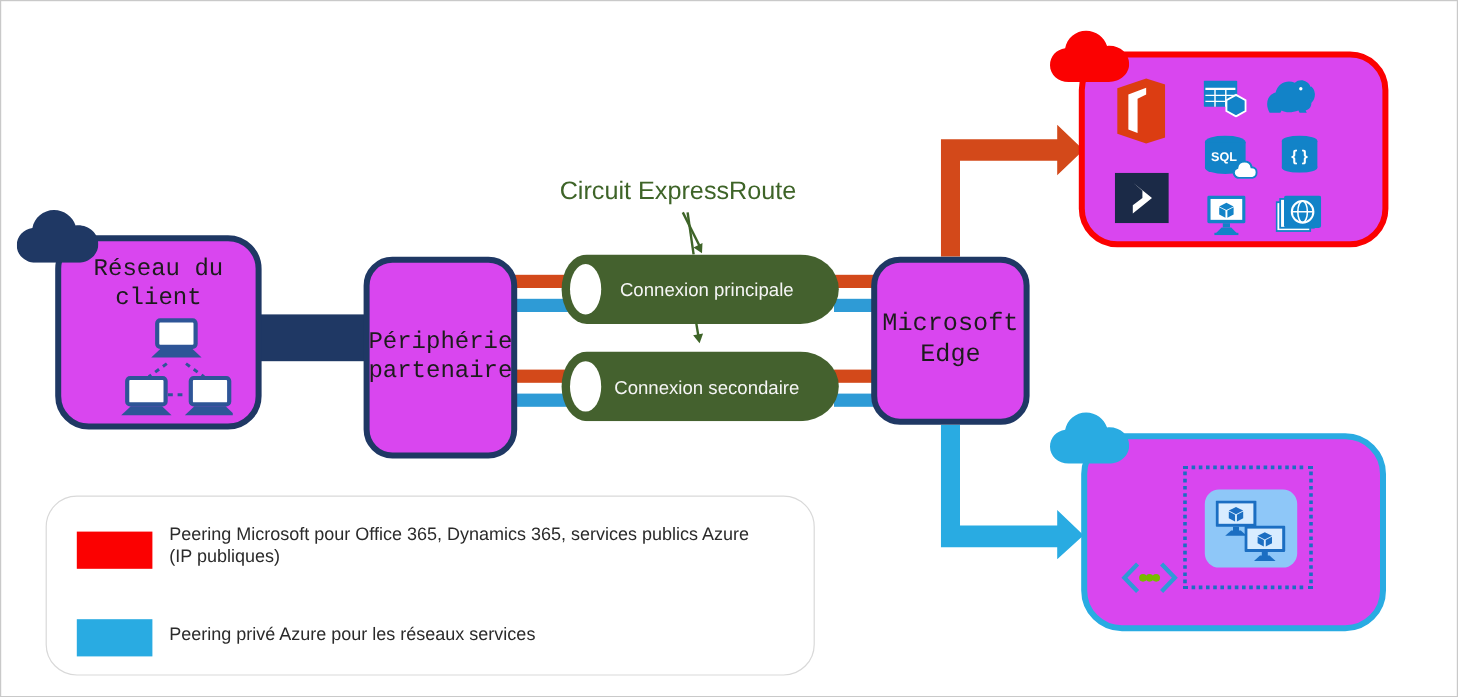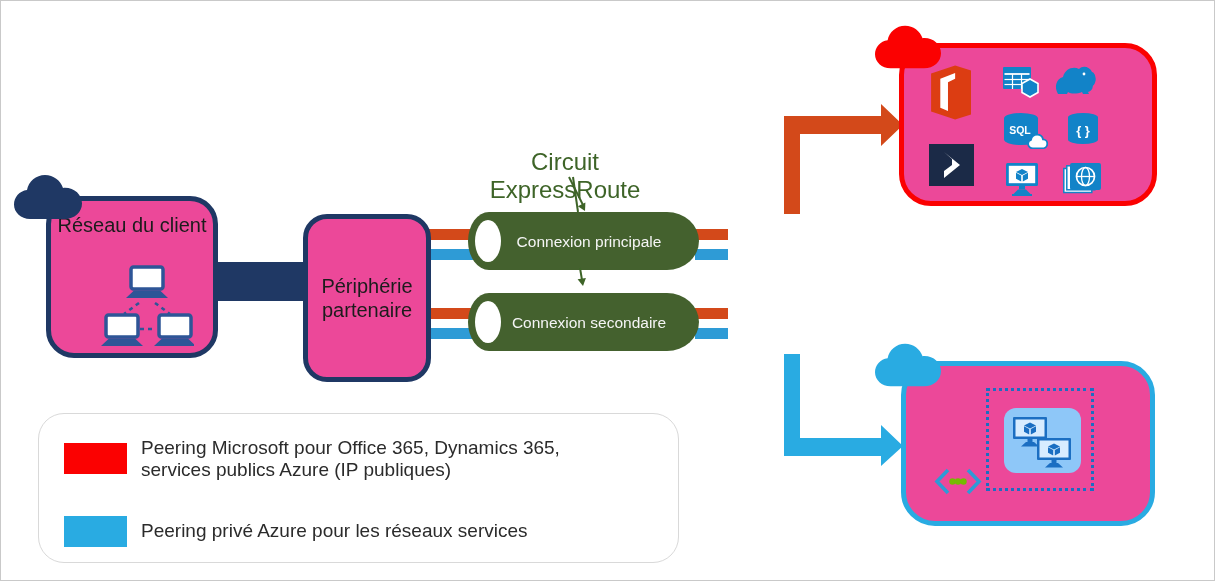--- a/index.html
+++ b/index.html
@@ -3,39 +3,39 @@
 <meta charset="utf-8">
 <style>
   html,body{margin:0;padding:0;background:#fff;}
   #canvas{
     position:relative;width:1215px;height:581px;background:#fff;
     border:1px solid #c9c9c9;box-sizing:border-box;overflow:hidden;
     font-family:"Liberation Sans","DejaVu Sans",sans-serif;
   }
   .abs{position:absolute;}
   .node-box{
-    position:absolute;background:#ec4899;border:5px solid #1F3864;border-radius:28px;
-    box-sizing:border-box;z-index:3;
+    position:absolute;background:#d946ef;border:5px solid #1F3864;border-radius:28px;
+    box-sizing:border-box;z-index:3;font-family:Liberation Mono, monospace;
   }
   .node-label{color:#1c1c1c;font-size:20px;line-height:1.22;text-align:center;}
   .flex-center{display:flex;align-items:center;justify-content:center;}
   .bar{position:absolute;z-index:1;}
   .navy{background:#1F3864;}
   .redline{background:#D3491A;}
   .blueline{background:#2E9BD6;}
   .circuit-title{
     position:absolute;left:455px;top:147px;width:218px;text-align:center;
-    color:#3E6428;font-size:24px;z-index:4;
+    color:#3E6428;font-size:21px;z-index:4;
   }
   .legend-box{
     position:absolute;left:37px;top:412px;width:641px;height:150px;
     border:1.5px solid #D9D9D9;border-radius:26px;box-sizing:border-box;background:#fff;
   }
   .swatch{position:absolute;width:63px;height:31px;}
-  .legend-label{position:absolute;left:102px;width:485px;color:#2b2b2b;font-size:19px;line-height:1.18;}
+  .legend-label{position:absolute;left:102px;width:485px;color:#2b2b2b;font-size:15px;line-height:1.18;}
   .dotted-square{
     position:absolute;left:985px;top:387px;width:108px;height:103px;
     border:3px dotted #1B6EC2;box-sizing:border-box;z-index:4;
   }
   .light-square{
     position:absolute;left:1003px;top:407px;width:77px;height:65px;
     background:#8EC7F8;border-radius:12px;z-index:4;
   }
   svg{display:block;}
   .z1{z-index:1}.z2{z-index:2}.z4{z-index:4}.z5{z-index:5}
@@ -96,20 +96,23 @@
     <ellipse cx="21" cy="29" rx="13" ry="21" fill="#fff"></ellipse>
     <text x="122" y="35" text-anchor="middle" font-size="15.5" fill="#F5F5F5">Connexion principale</text>
   </svg>
 
   <svg class="abs z2" style="left:466px;top:292px" width="234" height="58" viewBox="0 0 234 58">
     <path d="M22,0 H200 A32,29 0 0 1 200,58 H22 A21,29 0 0 1 22,0 Z" fill="#44612E"></path>
     <ellipse cx="21" cy="29" rx="13" ry="21" fill="#fff"></ellipse>
     <text x="122" y="35" text-anchor="middle" font-size="15.5" fill="#F5F5F5">Connexion secondaire</text>
   </svg>
 
+  <div class="node-box flex-center" style="left:725px;top:213px;width:132px;height:140px;border-radius:24px">
+    <div class="node-label" style="font-size:21px">Microsoft Edge</div>
+  </div>
 
   <svg class="abs z1" style="left:783px;top:103px" width="120" height="110" viewBox="0 0 120 110">
     <polygon points="0,110 0,12 97,12 97,0 119,21 97,42 97,30 16,30 16,110" fill="#D3491A"></polygon>
   </svg>
 
   <svg class="abs z1" style="left:783px;top:353px" width="120" height="112" viewBox="0 0 120 112">
     <polygon points="0,0 0,102 97,102 97,112 119,92 97,71 97,84 16,84 16,0" fill="#29ABE2"></polygon>
   </svg>
 
   <svg class="abs z4" style="left:874px;top:24px" width="66" height="44" viewBox="0 0 68 44">

